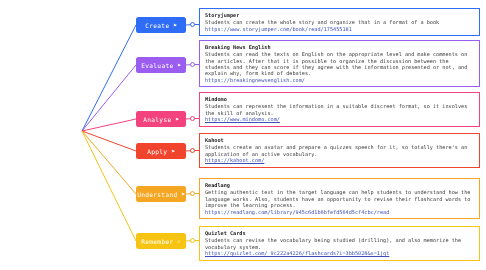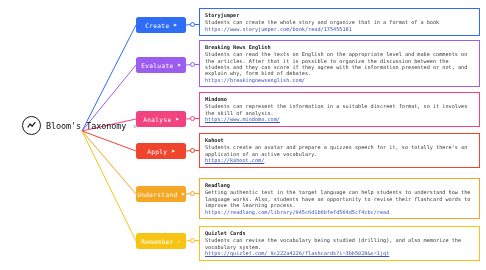--- a/index.html
+++ b/index.html
@@ -87,29 +87,20 @@
       <path d="M 82 131 L 136 119" stroke="#f2437e" stroke-width="1" fill="none"></path>
       <path d="M 186 119 L 192.5 118.5 L 199 118.5" stroke="#f2437e" stroke-width="1" fill="none"></path>
       <path d="M 82 131 L 136 151" stroke="#f0442d" stroke-width="1" fill="none"></path>
       <path d="M 186 151 L 192.5 150.5 L 199 150.5" stroke="#f0442d" stroke-width="1" fill="none"></path>
       <path d="M 82 131 L 136 194" stroke="#f5a623" stroke-width="1" fill="none"></path>
       <path d="M 186 194 L 192.5 193.5 L 199 193.5" stroke="#f5a623" stroke-width="1" fill="none"></path>
       <path d="M 82 131 L 136 241" stroke="#f7c413" stroke-width="1" fill="none"></path>
       <path d="M 186 241 L 192.5 240.5 L 199 240.5" stroke="#f7c413" stroke-width="1" fill="none"></path>
     </svg>
 
-  <div class="root" id="root-node" style="left: 22px; top: 116px;">
-    <span class="root-icon">
-      <svg width="11" height="11" viewBox="0 0 11 11" aria-hidden="true">
-        <polyline points="2,7 4,4 6.2,6.2 9,2.6" fill="none" stroke="#1a1a1a" stroke-width="1.3" stroke-linecap="round" stroke-linejoin="round"></polyline>
-      </svg>
-    </span>
-    <span class="root-label">Bloom's Taxonomy</span>
-    <span class="root-mark">▫</span>
-  </div>
 
   <div id="branch-layer">
       <div class="node" style="left: 136px; top: 17px; width: 50px; height: 16px; background: rgb(47, 109, 246);">
         <span class="node-label">Create</span>
         <span class="node-mark">⚑</span>
       </div>
       <div class="dot" style="left: 190px; top: 22px; border: 1px solid rgb(47, 109, 246);"></div>
       <div class="card" style="left: 199px; top: 8px; width: 281px; min-height: 26px; border: 1px solid rgb(47, 109, 246);">
         <div class="card-title">Storyjumper</div>
         <div class="card-body">Students can create the whole story and organize that in a format of a book</div>

